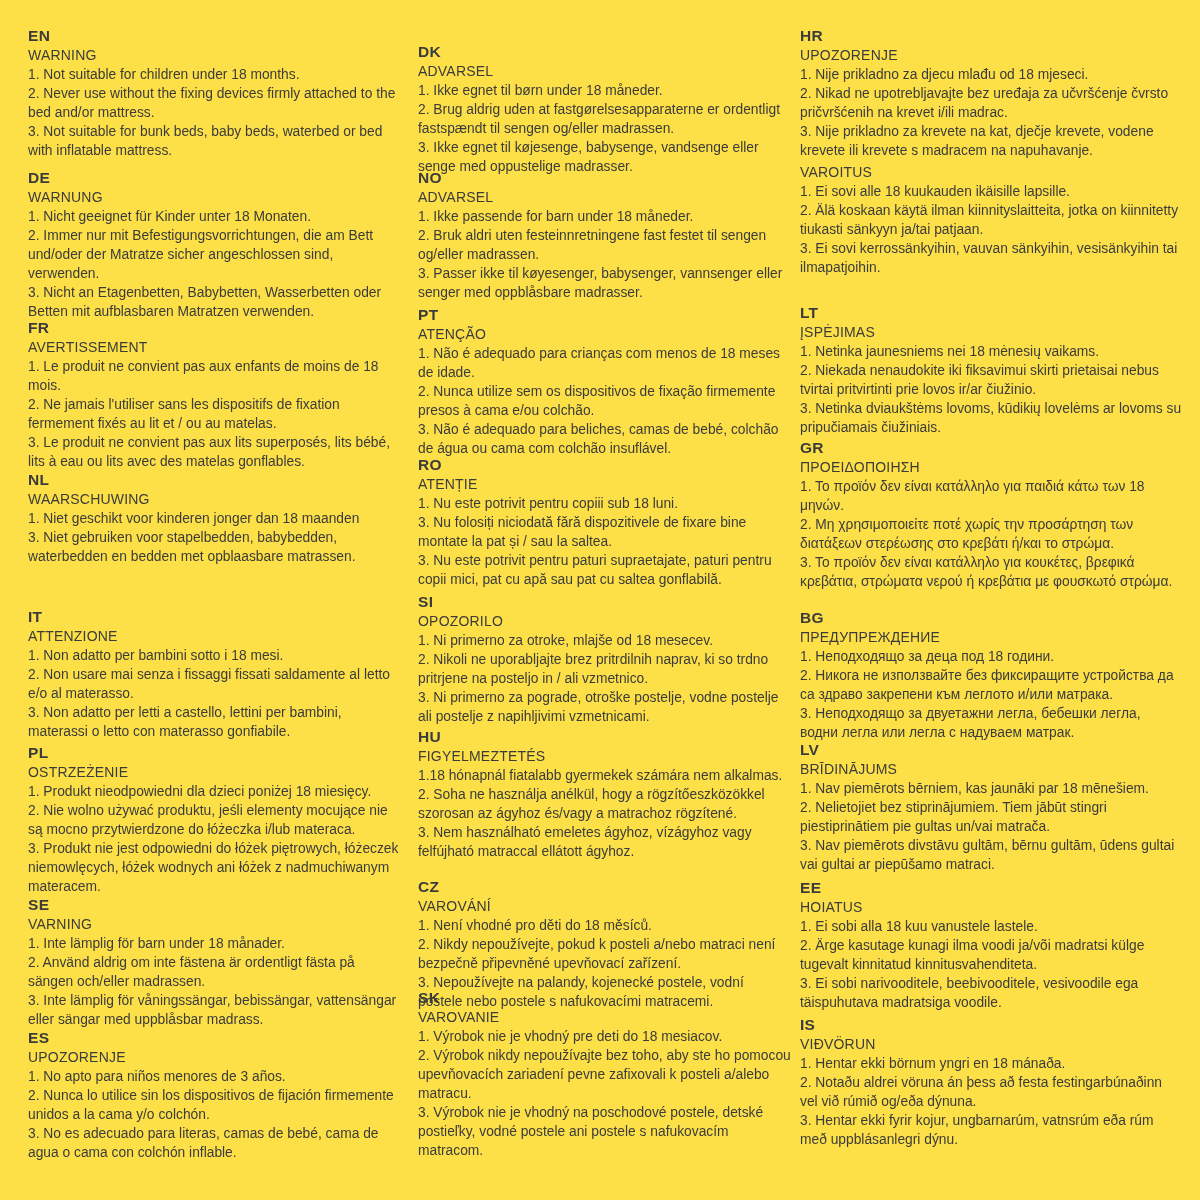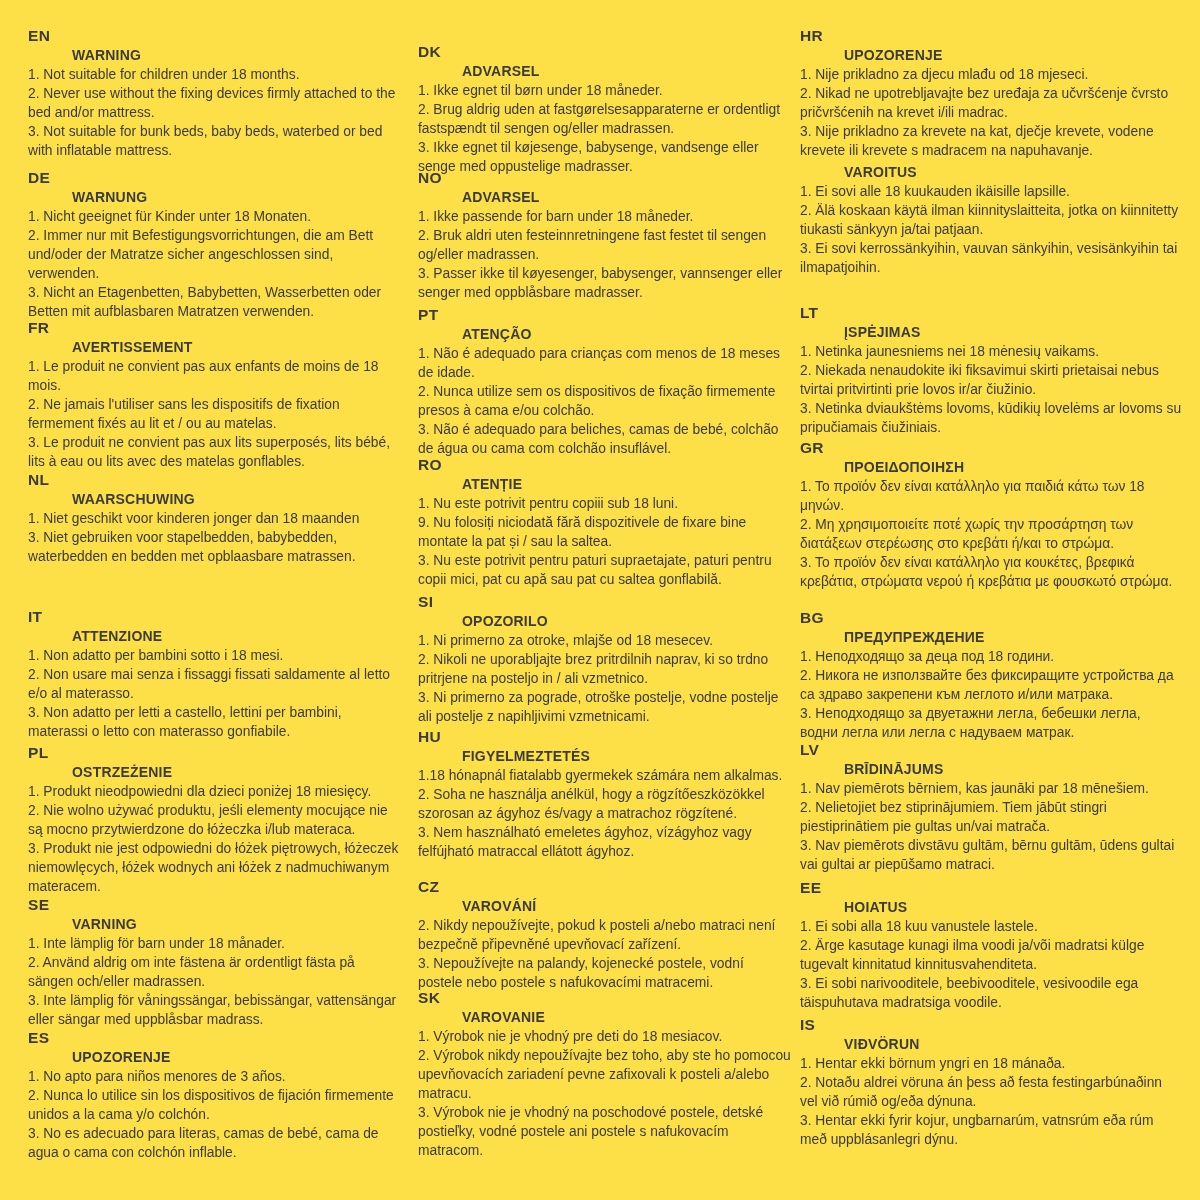--- a/index.html
+++ b/index.html
@@ -30,24 +30,23 @@
     width: 100%;
   }
   .lang-code {
     font-size: 15.5px;
     font-weight: bold;
     line-height: 20px;
     letter-spacing: 0.3px;
   }
   .lang-title {
     font-size: 14px;
-    font-weight: bold;
+    font-weight: normal;
     line-height: 19px;
     letter-spacing: 0.2px;
-    margin-left: 44px;
   }
   .lang-items {
     font-size: 13.8px;
     line-height: 19px;
   }
   .warning-item {
     margin: 0;
   }
 </style>
 </head>
@@ -163,21 +162,21 @@
           <div class="warning-item">2. Nunca utilize sem os dispositivos de fixação firmemente presos à cama e/ou colchão.</div>
           <div class="warning-item">3. Não é adequado para beliches, camas de bebé, colchão de água ou cama com colchão insuflável.</div>
         </div>
   </section>
 
   <section class="lang-section" style="top: 429px;">
     <div class="lang-code">RO</div>
     <div class="lang-title">ATENȚIE</div>
     <div class="lang-items">
           <div class="warning-item">1. Nu este potrivit pentru copiii sub 18 luni.</div>
-          <div class="warning-item">9. Nu folosiți niciodată fără dispozitivele de fixare bine montate la pat și / sau la saltea.</div>
+          <div class="warning-item">3. Nu folosiți niciodată fără dispozitivele de fixare bine montate la pat și / sau la saltea.</div>
           <div class="warning-item">3. Nu este potrivit pentru paturi supraetajate, paturi pentru copii mici, pat cu apă sau pat cu saltea gonflabilă.</div>
         </div>
   </section>
 
   <section class="lang-section" style="top: 566px;">
     <div class="lang-code">SI</div>
     <div class="lang-title">OPOZORILO</div>
     <div class="lang-items">
           <div class="warning-item">1. Ni primerno za otroke, mlajše od 18 mesecev.</div>
           <div class="warning-item">2. Nikoli ne uporabljajte brez pritrdilnih naprav, ki so trdno pritrjene na posteljo in / ali vzmetnico.</div>
@@ -192,20 +191,21 @@
           <div class="warning-item">1.18 hónapnál fiatalabb gyermekek számára nem alkalmas.</div>
           <div class="warning-item">2. Soha ne használja anélkül, hogy a rögzítőeszközökkel szorosan az ágyhoz és/vagy a matrachoz rögzítené.</div>
           <div class="warning-item">3. Nem használható emeletes ágyhoz, vízágyhoz vagy felfújható matraccal ellátott ágyhoz.</div>
         </div>
   </section>
 
   <section class="lang-section" style="top: 851px;">
     <div class="lang-code">CZ</div>
     <div class="lang-title">VAROVÁNÍ</div>
     <div class="lang-items">
+          <div class="warning-item">1. Není vhodné pro děti do 18 měsíců.</div>
           <div class="warning-item">2. Nikdy nepoužívejte, pokud k posteli a/nebo matraci není bezpečně připevněné upevňovací zařízení.</div>
           <div class="warning-item">3. Nepoužívejte na palandy, kojenecké postele, vodní postele nebo postele s nafukovacími matracemi.</div>
         </div>
   </section>
 
   <section class="lang-section" style="top: 962px;">
     <div class="lang-code">SK</div>
     <div class="lang-title">VAROVANIE</div>
     <div class="lang-items">
           <div class="warning-item">1. Výrobok nie je vhodný pre deti do 18 mesiacov.</div>

